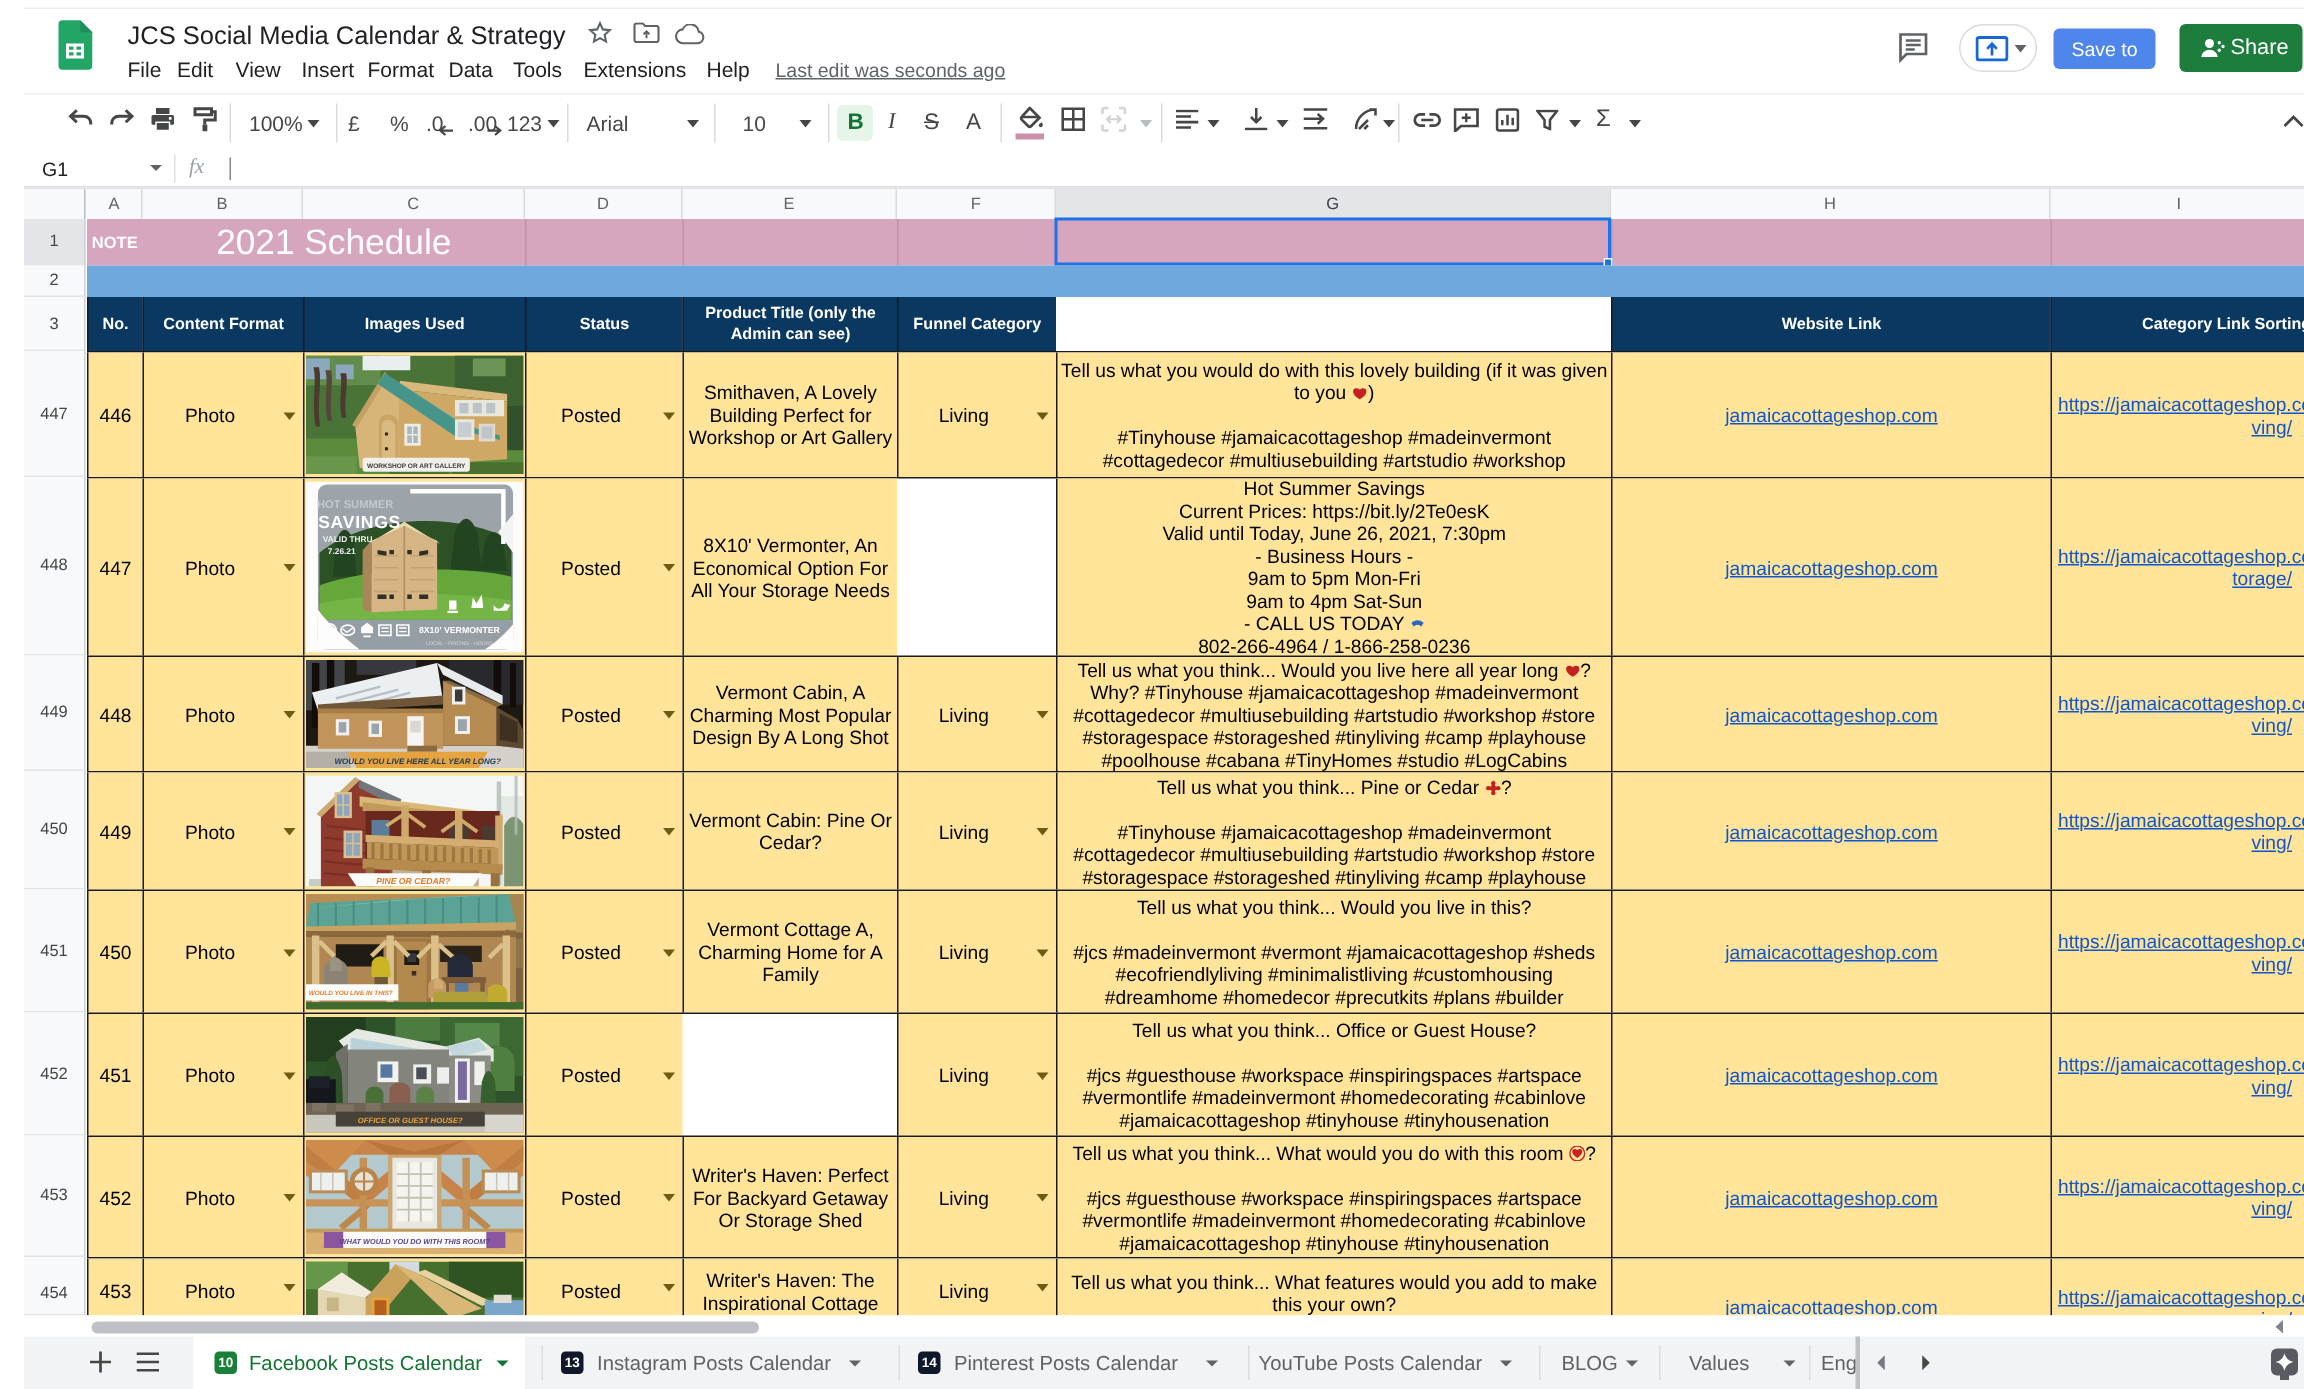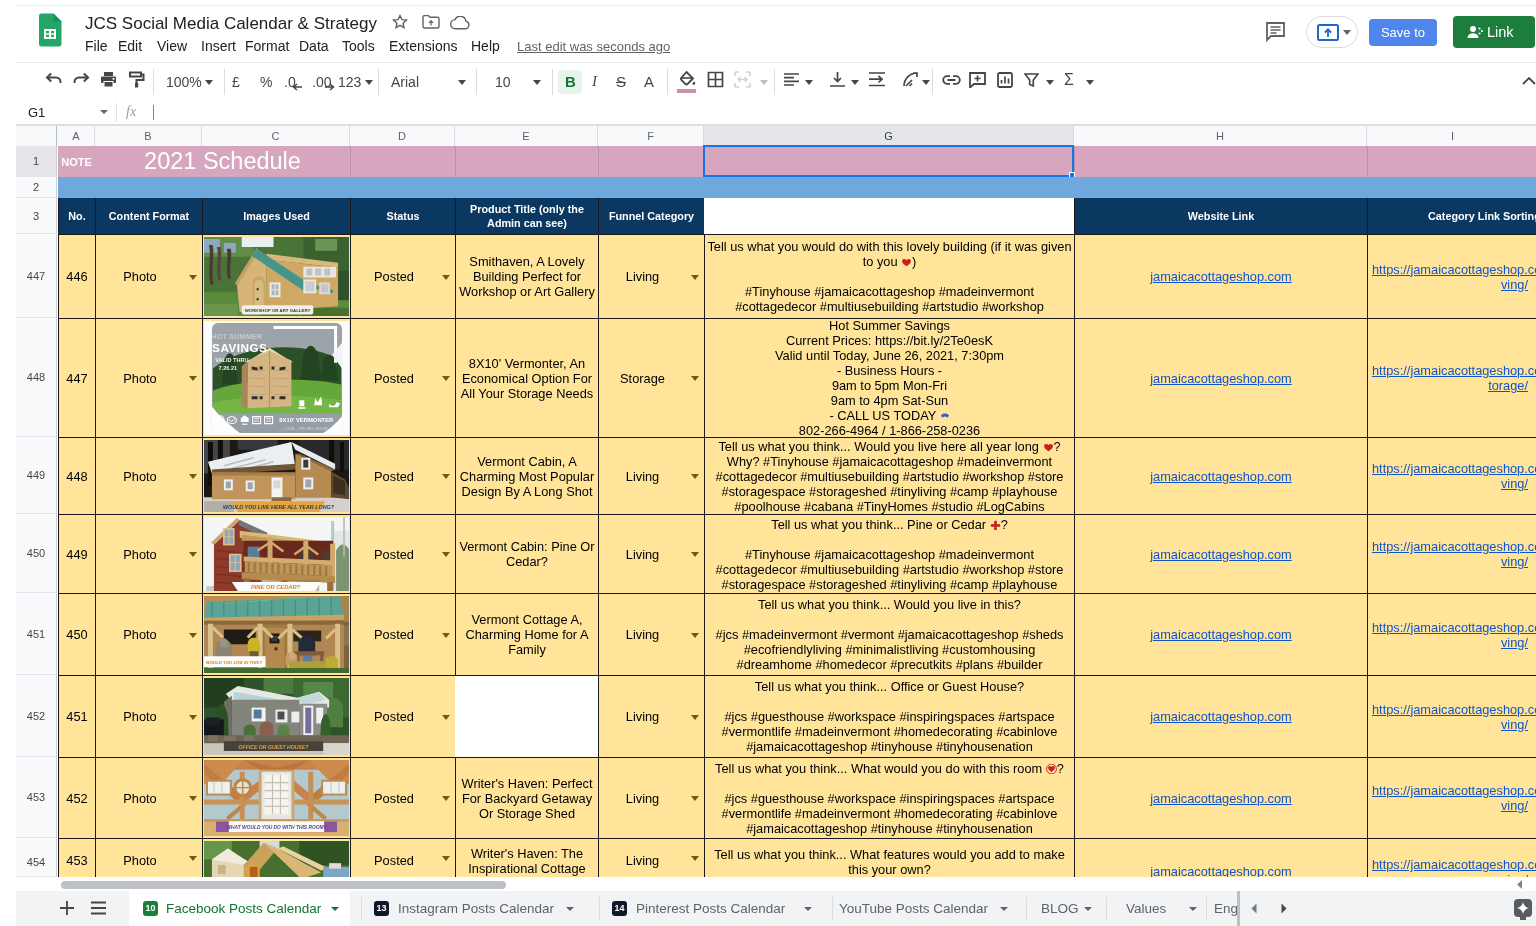--- a/index.html
+++ b/index.html
@@ -86,21 +86,21 @@
         <path d="M2 2 h17 v13 h-13 l-4 4 Z" fill="none" stroke="#5f6368" stroke-width="1.8"></path>
         <path d="M5.5 6 h10 M5.5 9 h10 M5.5 12 h6" stroke="#5f6368" stroke-width="1.6"></path>
       </svg>
   <div class="abs" style="left:1290px;top:16px;width:52px;height:32px;border:1px solid #dadce0;border-radius:16px;background:#fff"></div>
   <svg class="abs" style="left:1301px;top:24px" width="22" height="17" viewBox="0 0 22 17">
         <rect x="1" y="1" width="20" height="15" rx="1.5" fill="none" stroke="#1967d2" stroke-width="2"></rect>
         <path d="M11 13 V5.8 M7.8 8.6 L11 5.2 14.2 8.6" fill="none" stroke="#1967d2" stroke-width="1.8"></path>
       </svg>
   <div class="caret" style="left:1327px;top:30px;border-top-color:#5f6368"></div>
   <div class="abs" style="left:1353px;top:19px;width:68px;height:27px;border-radius:4px;background:#4e86ec;color:#fff;font-size:13px;text-align:center;line-height:27px">Save to</div>
-  <div class="abs" style="left:1437px;top:16px;width:82px;height:32px;border-radius:4px;background:#1d7d3d;color:#fff;font-size:14.5px;font-weight:500;line-height:32px;padding-left:34px">Link</div>
+  <div class="abs" style="left:1437px;top:16px;width:82px;height:32px;border-radius:4px;background:#1d7d3d;color:#fff;font-size:14.5px;font-weight:500;line-height:32px;padding-left:34px">Share</div>
   <svg class="abs" style="left:1450px;top:24px" width="18" height="16" viewBox="0 0 18 16">
         <circle cx="7" cy="5" r="3" fill="#fff"></circle>
         <path d="M1.5 14 a5.5 4.8 0 0 1 11 0 Z" fill="#fff"></path>
         <circle cx="13.5" cy="4.5" r="1.1" fill="#fff"></circle>
         <circle cx="16" cy="7" r="1.1" fill="#fff"></circle>
         <circle cx="13.5" cy="9.5" r="1.1" fill="#fff"></circle>
       </svg>
   <div class="abs" style="left:1529px;top:24px;width:16px;height:16px;border-radius:50%;background:#f2a600"></div>
 </div>
 
@@ -407,24 +407,20 @@
       <path d="M8 86 L8 113 L36 113 C24 103 14 95 8 86 Z" fill="#fdfdfd"></path>
       <path d="M139 96 L139 113 L120 113 C128 108 134 102 139 96 Z" fill="#fdfdfd"></path>
     </svg>
   </div>
       </div>
   <div class="c cD">
         <span style="margin-right:18px">Posted</span>
         <i class="dd"></i>
       </div>
   <div class="c cE">8X10' Vermonter, An<br>Economical Option For<br>All Your Storage Needs</div>
-  <div class="c cF">
-        <span style="margin-right:18px">Storage</span>
-        <i class="dd"></i>
-      </div>
   <div class="c cG">
         <div style="width:100%">Hot Summer Savings<br>Current Prices: https://bit.ly/2Te0esK<br>Valid until Today, June 26, 2021, 7:30pm<br>- Business Hours -<br>9am to 5pm Mon-Fri<br>9am to 4pm Sat-Sun<br>- CALL US TODAY <svg width="10" height="9" viewBox="0 0 12 11" style="vertical-align:-1px">
             <path d="M1 4 C4 1 8 1 11 4 L9 7 L7 5.5 C6.4 5.8 5.6 5.8 5 5.5 L3 7 Z" fill="#2b66c3"></path>
           </svg><br>802-266-4964 / 1-866-258-0236</div>
       </div>
   <div class="c cH">
         <a class="lk">jamaicacottageshop.com</a>
       </div>
   <div class="c cI">
         <div style="width:100%">

